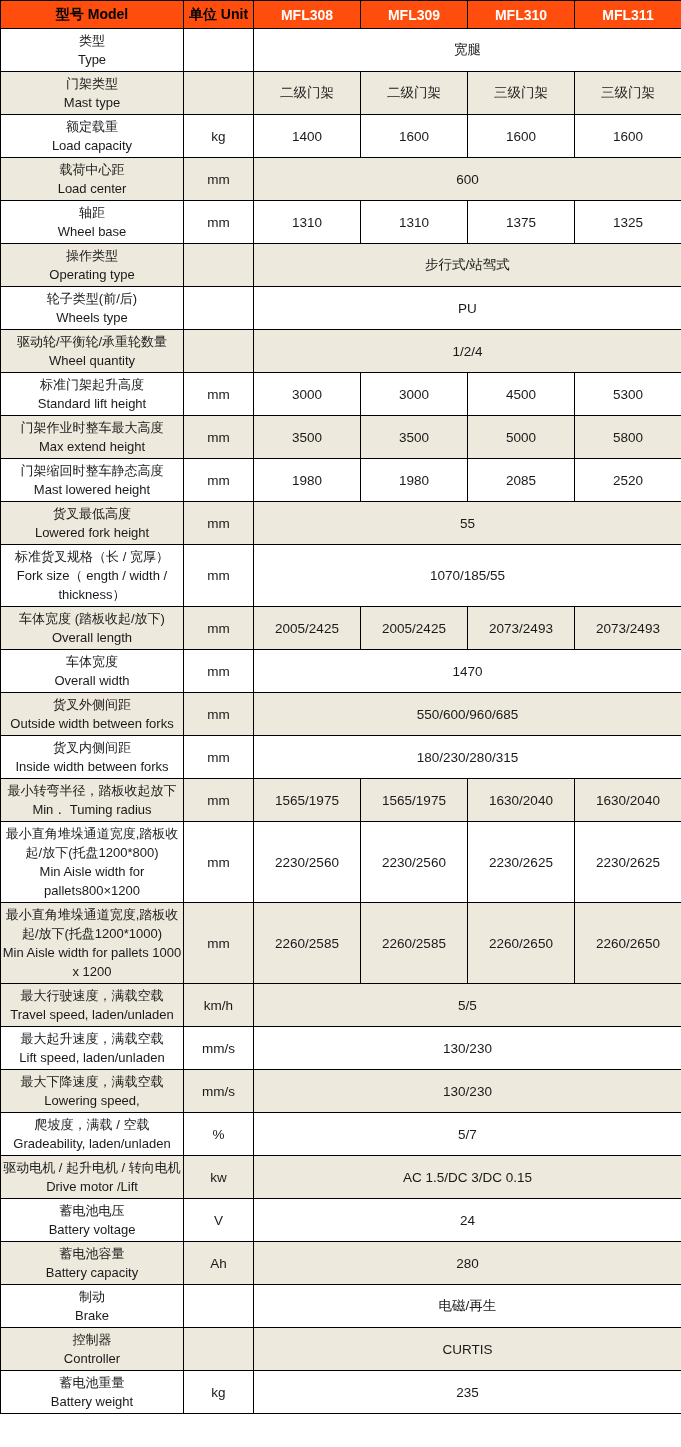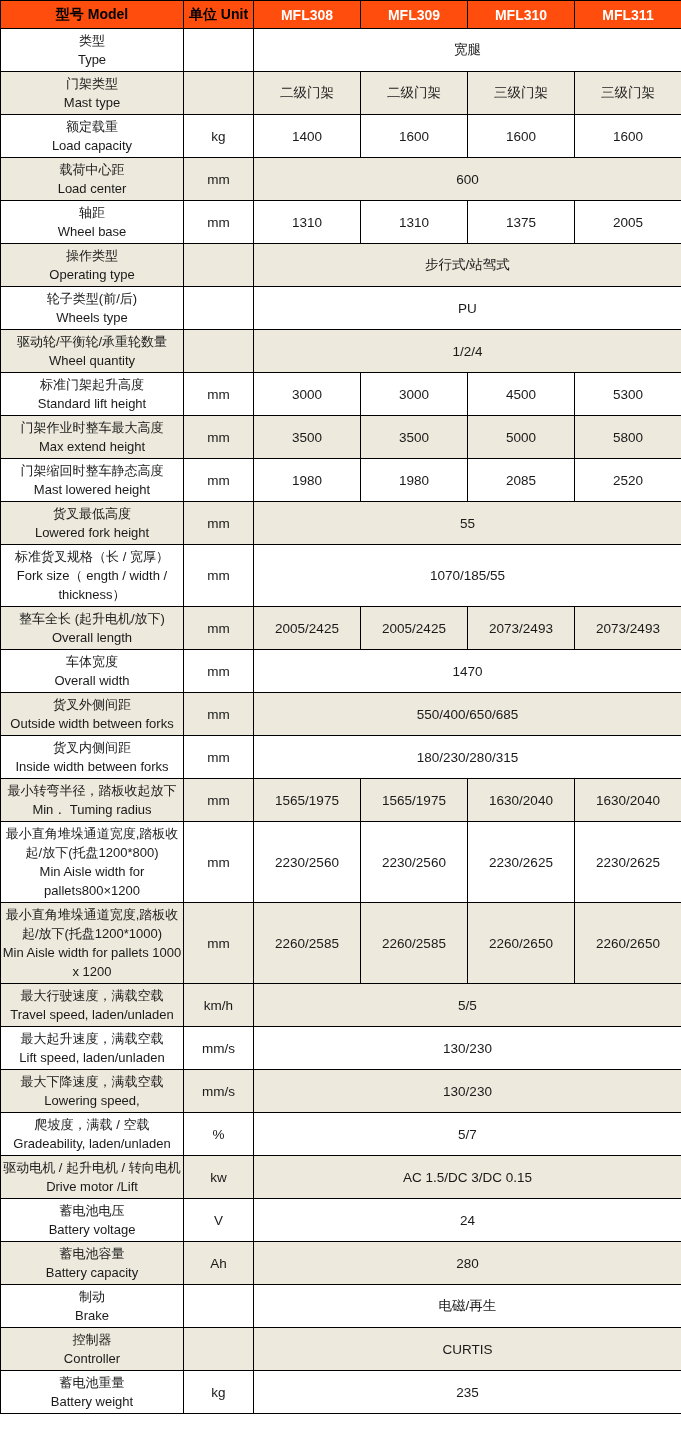--- a/index.html
+++ b/index.html
@@ -125,21 +125,21 @@
         </tr>
         <tr>
           <td class="label-cell">
             <div class="zh">轴距</div>
             <div class="en">Wheel base</div>
           </td>
           <td class="unit-cell">mm</td>
           <td class="val-cell">1310</td>
           <td class="val-cell">1310</td>
           <td class="val-cell">1375</td>
-          <td class="val-cell">2005</td>
+          <td class="val-cell">1325</td>
         </tr>
         <tr class="alt">
           <td class="label-cell">
             <div class="zh">操作类型</div>
             <div class="en">Operating type</div>
           </td>
           <td class="unit-cell"></td>
           <td colspan="4" class="val-cell">步行式/站驾式</td>
         </tr>
         <tr>
@@ -202,21 +202,21 @@
         <tr>
           <td class="label-cell">
             <div class="zh">标准货叉规格（长 / 宽厚）</div>
             <div class="en">Fork size（ ength / width / thickness）</div>
           </td>
           <td class="unit-cell">mm</td>
           <td colspan="4" class="val-cell">1070/185/55</td>
         </tr>
         <tr class="alt">
           <td class="label-cell">
-            <div class="zh">整车全长 (起升电机/放下)</div>
+            <div class="zh">车体宽度 (踏板收起/放下)</div>
             <div class="en">Overall length</div>
           </td>
           <td class="unit-cell">mm</td>
           <td class="val-cell">2005/2425</td>
           <td class="val-cell">2005/2425</td>
           <td class="val-cell">2073/2493</td>
           <td class="val-cell">2073/2493</td>
         </tr>
         <tr>
           <td class="label-cell">
@@ -225,21 +225,21 @@
           </td>
           <td class="unit-cell">mm</td>
           <td colspan="4" class="val-cell">1470</td>
         </tr>
         <tr class="alt">
           <td class="label-cell">
             <div class="zh">货叉外侧间距</div>
             <div class="en">Outside width between forks</div>
           </td>
           <td class="unit-cell">mm</td>
-          <td colspan="4" class="val-cell">550/400/650/685</td>
+          <td colspan="4" class="val-cell">550/600/960/685</td>
         </tr>
         <tr>
           <td class="label-cell">
             <div class="zh">货叉内侧间距</div>
             <div class="en">Inside width between forks</div>
           </td>
           <td class="unit-cell">mm</td>
           <td colspan="4" class="val-cell">180/230/280/315</td>
         </tr>
         <tr class="alt">

